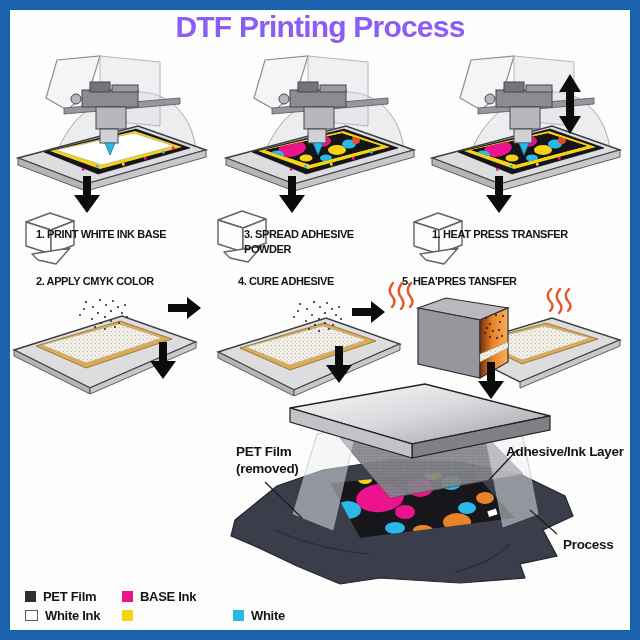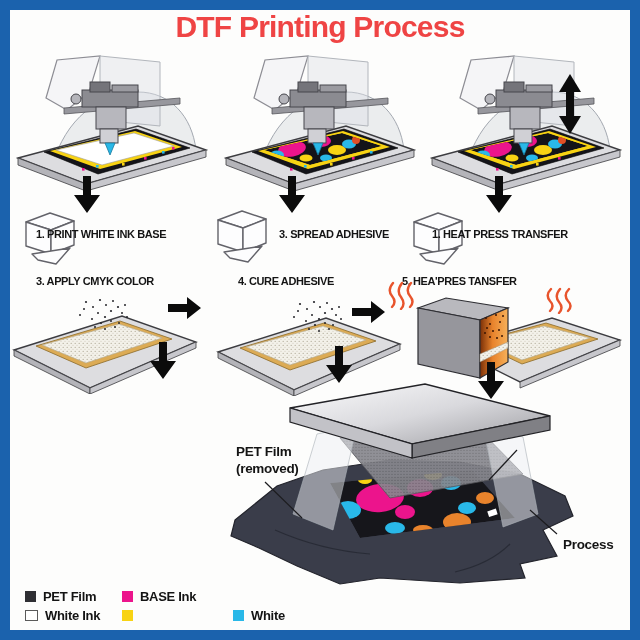--- a/index.html
+++ b/index.html
@@ -1,23 +1,23 @@
 <!DOCTYPE html>
 <html><head>
 <meta charset="utf-8">
 <style>
   html,body{margin:0;padding:0;background:#e9e9e9;}
   .page{position:relative;width:640px;height:640px;background:#fdfdfc;overflow:hidden;
         font-family:"Liberation Sans",sans-serif;color:#141414;}
   .frame{position:absolute;inset:0;border:10px solid #1b62ad;pointer-events:none;z-index:50;}
   .title{position:absolute;left:0;right:0;top:10px;text-align:center;
-         font-size:30px;font-weight:700;letter-spacing:-0.8px;color:#ef4444;z-index:5;}
+         font-size:30px;font-weight:700;letter-spacing:-0.8px;color:#8b5cf6;z-index:5;}
   .step{position:absolute;font-size:11px;font-weight:700;letter-spacing:-0.4px;
         white-space:nowrap;z-index:6;line-height:15px;}
-  .step2l{text-align:center;margin-left:20px;}
+  .step2l{}
   .callout{position:absolute;font-size:13.5px;font-weight:700;letter-spacing:-0.3px;
            white-space:nowrap;z-index:7;line-height:17px;}
   .legend{position:absolute;left:25px;top:588px;z-index:8;}
   .lrow{display:flex;align-items:center;height:17px;margin-bottom:2px;}
   .litem{display:flex;align-items:center;}
   .w96{width:97px;}.w111{width:111px;}
   .sw{width:11px;height:11px;margin-right:7px;flex:0 0 11px;display:inline-block;}
   .sw.outline{border:1.5px solid #5a5a5a;width:9px;height:9px;background:#fff;}
   .ltext{font-size:13px;font-weight:700;letter-spacing:-0.3px;}
   svg.art{position:absolute;z-index:3;}
@@ -197,24 +197,25 @@
       <polygon points="8,14 32,5 56,13 33,22"></polygon>
         <polygon points="8,14 33,22 33,46 8,38"></polygon>
       <polygon points="33,22 56,13 56,37 33,46"></polygon>
         <polygon points="14,46 52,40 38,56 20,52"></polygon>
     </g>
     </svg>
 
   <div class="step" style="left:36px;top:227px">1. PRINT WHITE INK BASE</div>
   <div class="step step2l" style="left:244px;top:227px;width:140px">
     <div>3. SPREAD ADHESIVE</div>
+    <div>POWDER</div>
   </div>
   <div class="step" style="left:432px;top:227px">1. HEAT PRESS TRANSFER</div>
 
-  <div class="step" style="left:36px;top:274px">3. APPLY CMYK COLOR</div>
+  <div class="step" style="left:36px;top:274px">2. APPLY CMYK COLOR</div>
   <div class="step" style="left:238px;top:274px">4. CURE ADHESIVE</div>
   <div class="step" style="left:402px;top:274px">5. HEA'PRES TANSFER</div>
 
   <svg class="art" style="left:10px;top:294px" width="190" height="100" viewBox="0 0 190 100">
     <defs>
         <pattern id="spk1" width="4" height="4" patternUnits="userSpaceOnUse">
       <rect width="4" height="4" fill="#f3f1e9"></rect>
           <circle cx="1.2" cy="1.4" r="0.65" fill="#b7b1a0"></circle>
       <circle cx="3" cy="3.2" r="0.5" fill="#c6c0b0"></circle>
         </pattern>
@@ -419,20 +420,21 @@
       <line x1="60" y1="102" x2="97" y2="138"></line>
       <line x1="312" y1="70" x2="284" y2="100"></line>
       <line x1="352" y1="154" x2="325" y2="130"></line>
     </g>
   </svg>
 
   <div class="callout" style="left:236px;top:443px">
     <div>PET Film</div>
     <div>(removed)</div>
   </div>
+  <div class="callout" style="left:506px;top:443px">Adhesive/Ink Layer</div>
   <div class="callout" style="left:563px;top:536px">Process</div>
 
   <div class="legend">
     <div class="lrow">
       <div class="litem w96">
         <span class="sw" style="background: rgb(47, 47, 51);"></span>
         <span class="ltext">PET Film</span>
       </div>
       <div class="litem w111">
         <span class="sw" style="background: rgb(236, 20, 140);"></span>

